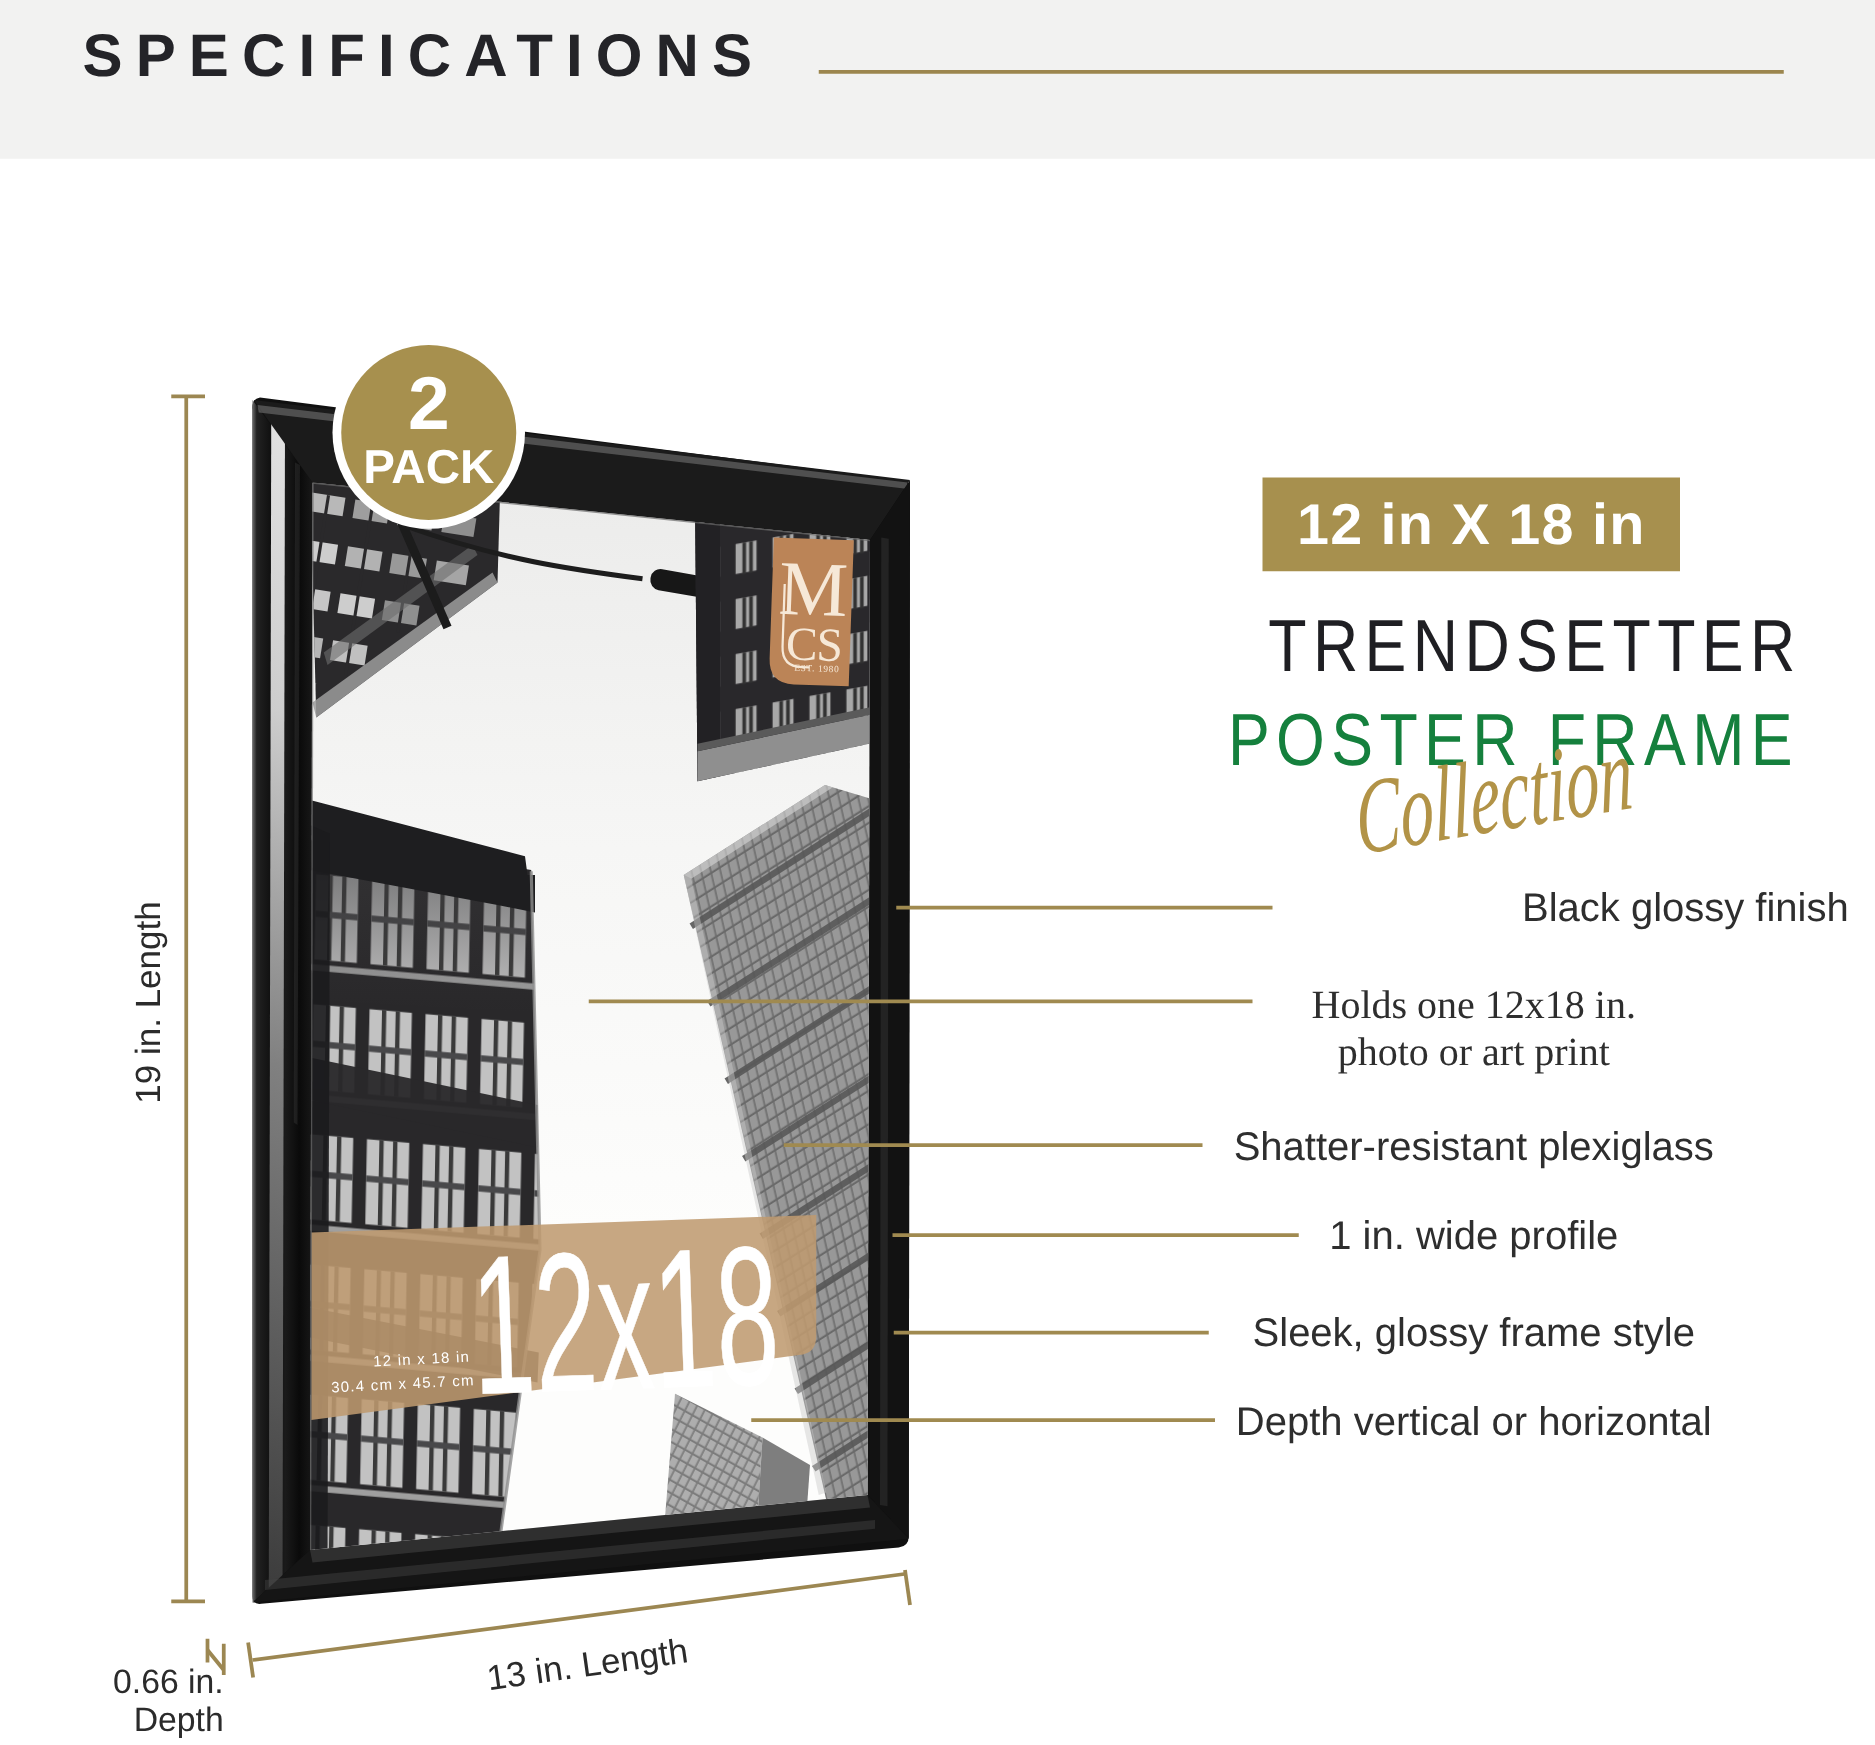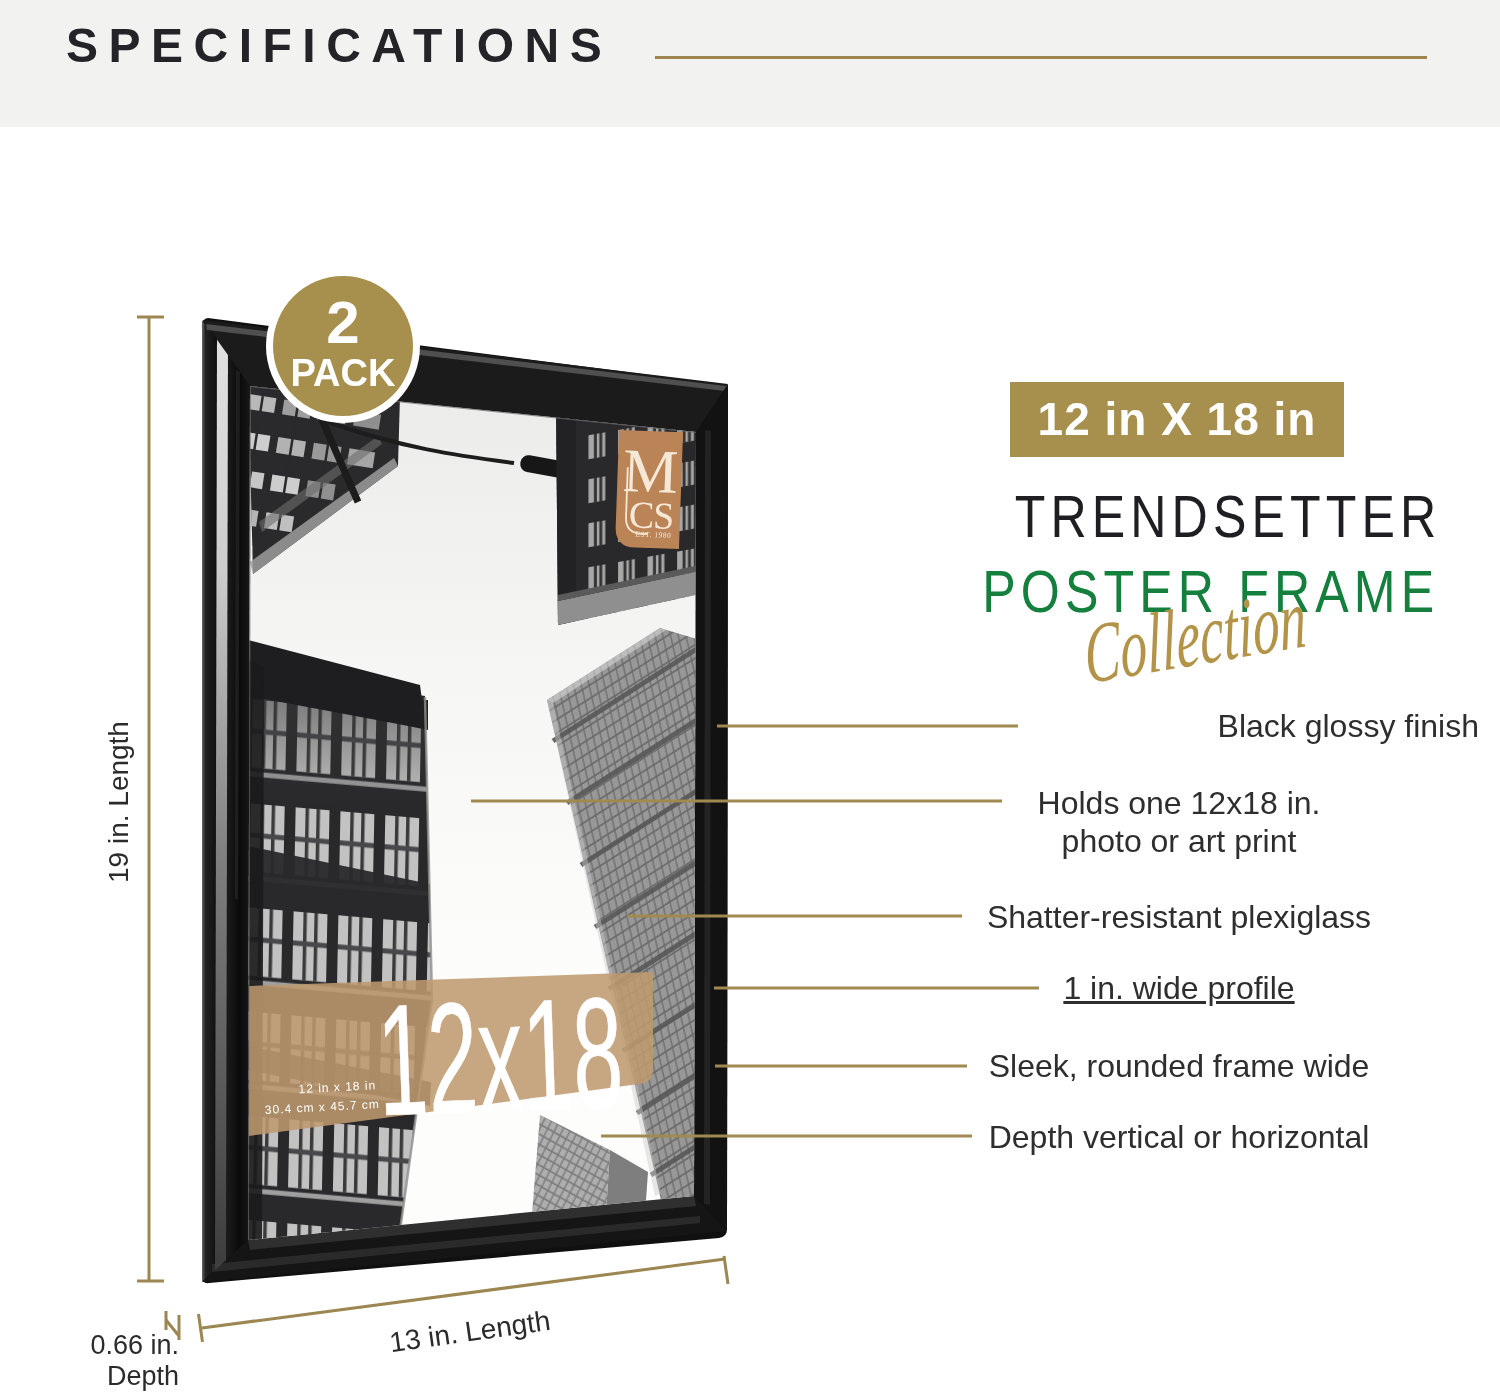--- a/index.html
+++ b/index.html
@@ -249,27 +249,27 @@
 <div class="abs" style="left:1010px;top:382px;width:334px;height:75px;background:#a7904e;color:#fff;font-weight:bold;font-size:46px;text-align:center;line-height:75px;letter-spacing:1px;">12 in X 18 in</div>
 
 <div class="abs" style="left:879px;top:483px;width:600px;text-align:right;font-size:59px;color:#1f1f23;"><span style="display:inline-block;letter-spacing:6px;transform:scaleX(0.85);transform-origin:50% 50%;">TRENDSETTER</span></div>
 
 <div class="abs" style="left:879px;top:558px;width:600px;text-align:right;font-size:59px;color:#15803d;"><span style="display:inline-block;letter-spacing:6px;transform:scaleX(0.85);transform-origin:50% 50%;">POSTER FRAME</span></div>
 
 <div class="abs" style="left:895px;top:586px;width:600px;text-align:center;font-family:'Liberation Serif',serif;font-style:italic;font-size:86px;color:#b29347;"><span style="display:inline-block;transform:scaleX(0.62) rotate(-6deg);transform-origin:50% 50%;">Collection</span></div>
 
 <div class="abs" style="left:879px;top:708px;width:600px;text-align:right;font-size:32px;color:#2e2e2e;">Black glossy finish</div>
 
-<div class="abs" style="left:879px;top:784px;width:600px;text-align:center;font-size:32px;color:#2e2e2e;line-height:38px;">Holds one 12x18 in.<br>photo or art print</div>
+<div class="abs" style="left:879px;top:784px;width:600px;text-align:center;font-size:32px;color:#2e2e2e;line-height:38px;font-family:Liberation Serif, serif;">Holds one 12x18 in.<br>photo or art print</div>
 
 <div class="abs" style="left:879px;top:899px;width:600px;text-align:center;font-size:32px;color:#2e2e2e;">Shatter-resistant plexiglass</div>
 
-<div class="abs" style="left:879px;top:970px;width:600px;text-align:center;font-size:32px;color:#2e2e2e;text-decoration:underline;">1 in. wide profile</div>
-
-<div class="abs" style="left:879px;top:1048px;width:600px;text-align:center;font-size:32px;color:#2e2e2e;">Sleek, rounded frame wide</div>
+<div class="abs" style="left:879px;top:970px;width:600px;text-align:center;font-size:32px;color:#2e2e2e;">1 in. wide profile</div>
+
+<div class="abs" style="left:879px;top:1048px;width:600px;text-align:center;font-size:32px;color:#2e2e2e;">Sleek, glossy frame style</div>
 
 <div class="abs" style="left:879px;top:1119px;width:600px;text-align:center;font-size:32px;color:#2e2e2e;">Depth vertical or horizontal</div>
 
 <div class="abs" style="left:-3px;top:786px;width:244px;height:32px;line-height:32px;text-align:center;font-size:28px;color:#2b2b2b;transform:rotate(-90deg);">19 in. Length</div>
 
 <div class="abs" style="left:345px;top:1316px;width:250px;height:32px;line-height:32px;text-align:center;font-size:28px;color:#2b2b2b;transform:rotate(-8deg);">13 in. Length</div>
 
 <div class="abs" style="left:29px;top:1330px;width:150px;text-align:right;font-size:27px;color:#2b2b2b;line-height:31px;">0.66 in.<br>Depth</div>
 </div>
 

